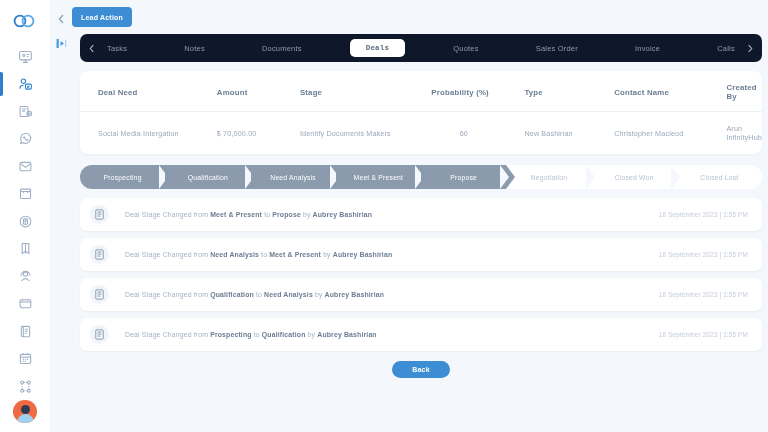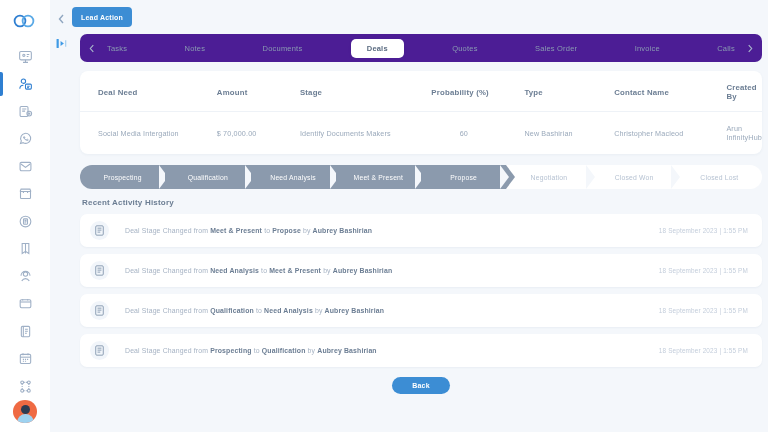--- a/index.html
+++ b/index.html
@@ -64,30 +64,30 @@
   .lead-action {
     height: 20px; background: #3c8dd4; color: #fff; border: 0; border-radius: 4px;
     font-family: "Liberation Sans", sans-serif; font-size: 7px; font-weight: 700;
     padding: 0 9px; letter-spacing: .2px; cursor: pointer;
   }
 
   .content { flex: 1 1 auto; padding: 0 6px 0 8px; overflow: hidden; }
 
   
   .tabbar {
-    height: 28px; background: #4c1d95; border-radius: 7px;
+    height: 28px; background: #0f172a; border-radius: 7px;
     display: flex; align-items: center; padding: 0 6px; gap: 0; margin-bottom: 9px;
   }
   .tab-arrow { color: #a9b9cc; line-height: 0; padding: 0 3px; flex: 0 0 auto; }
   .tabs-scroll { flex: 1 1 auto; display: flex; align-items: center; justify-content: space-between; overflow: hidden; }
   .tab {
     font-size: 7.5px; color: #8a9cb2; letter-spacing: .2px; white-space: nowrap;
     padding: 5px 9px; border-radius: 5px; cursor: pointer;
   }
-  .tab.active { background: #ffffff; color: #5a6b80; font-weight: 700; box-shadow: 0 1px 3px rgba(40,70,110,.10); padding: 5px 16px; }
+  .tab.active { background: #ffffff; color: #5a6b80; font-weight: 700; box-shadow: 0 1px 3px rgba(40,70,110,.10); padding: 5px 16px; font-family: Liberation Mono, monospace; }
 
   
   .card { background: #ffffff; border-radius: 8px; box-shadow: 0 1px 3px rgba(40,70,110,.05); }
   .table { width: 100%; border-collapse: collapse; }
   .table th {
     text-align: left; font-size: 7.8px; font-weight: 700; color: #6b7d93;
     padding: 12px 0 10px 0; letter-spacing: .2px; border-bottom: 1px solid #eef2f7;
   }
   .table td {
     text-align: left; font-size: 7.2px; color: #9aa9bb; padding: 12px 0; letter-spacing: .15px;
@@ -382,21 +382,20 @@
         <div class="stage done">Prospecting</div>
         <div class="stage done">Qualification</div>
         <div class="stage done">Need Analysis</div>
         <div class="stage done">Meet &amp; Present</div>
         <div class="stage done">Propose</div>
         <div class="stage todo">Negotiation</div>
         <div class="stage todo">Closed Won</div>
         <div class="stage todo">Closed Lost</div>
       </div>
 
-      <div class="section-title">Recent Activity History</div>
 
       <div class="activity-list">
 
         <div class="activity">
           <div class="act-icon">
             <svg width="9" height="11" viewBox="0 0 10 12" fill="none" stroke="currentColor" stroke-width="1">
               <rect x="0.8" y="0.8" width="8.4" height="10.4" rx="1.2"></rect>
               <path d="M2.8 3.4h4.4M2.8 5.6h4.4M2.8 7.8h3"></path>
             </svg>
           </div>

